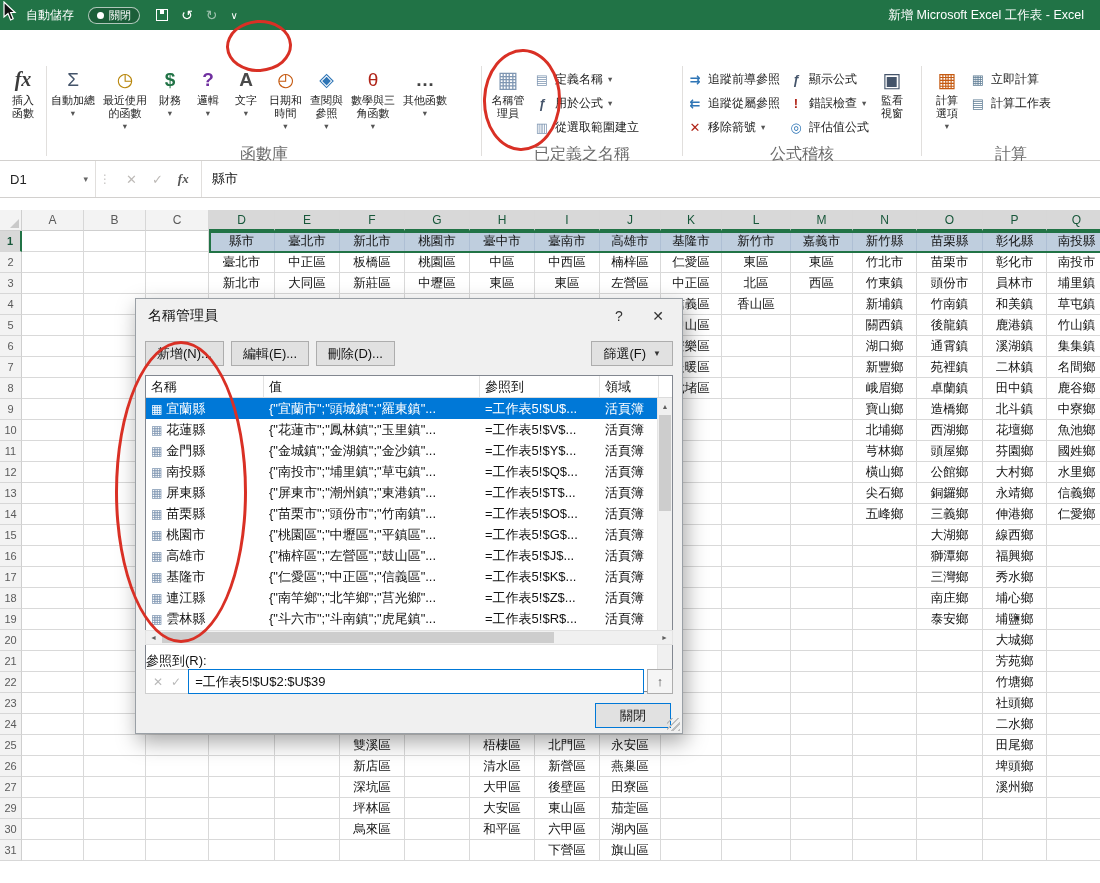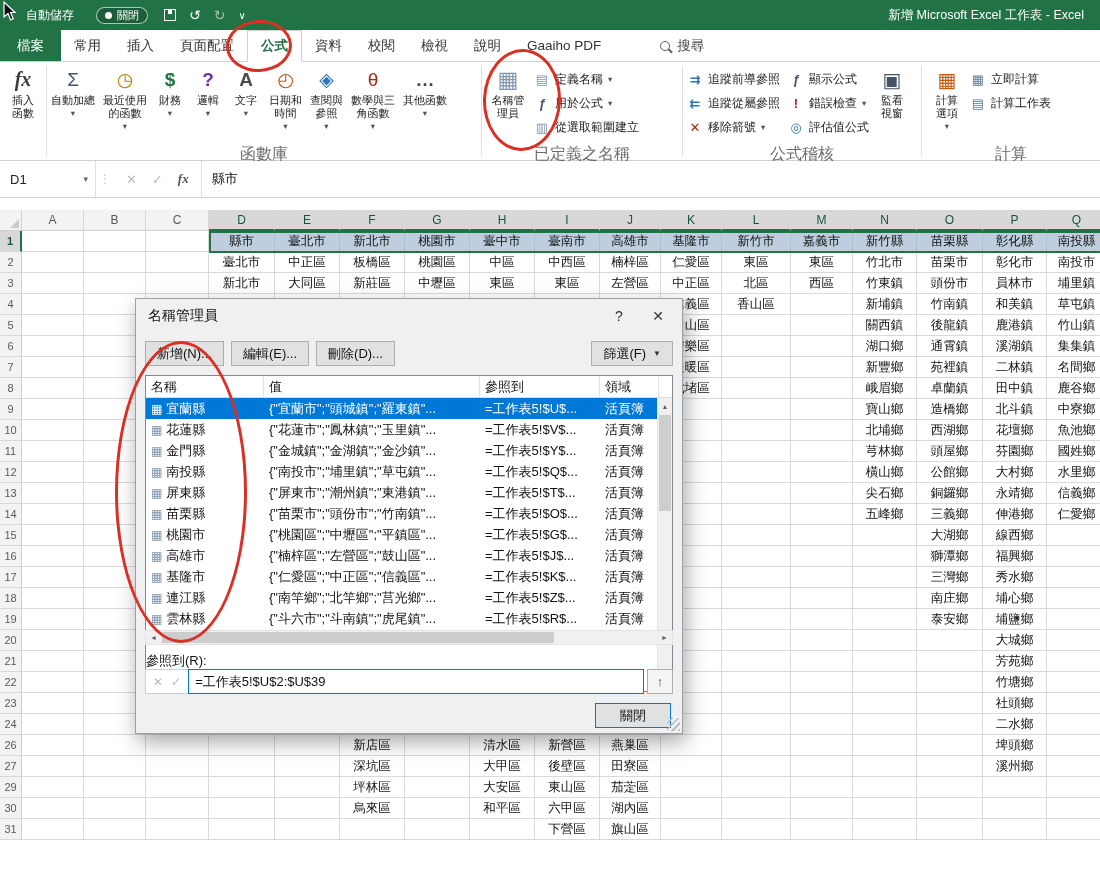--- a/index.html
+++ b/index.html
@@ -2,21 +2,21 @@
 <html><head>
 <meta charset="utf-8">
 <style>
 *{box-sizing:border-box;margin:0;padding:0}
 html,body{background:#888}
 body{font-family:"Liberation Sans","DejaVu Sans",sans-serif}
 #app{position:relative;width:1100px;height:883px;background:#fff;overflow:hidden}
 
 
 .titlebar{position:absolute;left:0;top:0;right:0;height:30px;background:#217346;display:flex;align-items:center;color:#fff;font-size:12px;gap:12px;padding-left:26px}
-.autosave{display:flex;align-items:flex-start;gap:22px}
+.autosave{display:flex;align-items:flex-start;gap:14px}
 .pill{display:flex;align-items:center;gap:5px;border:1px solid rgba(255,255,255,.65);background:rgba(0,0,0,.18);border-radius:9px;padding:0 8px;height:17px;font-size:11px}
 .pilldot{width:7px;height:7px;border-radius:50%;background:#fff}
 .qat{display:flex;align-items:center;gap:13px;margin-left:4px;font-size:14px}
 .saveic{width:12px;height:12px;border:1.6px solid #fff;position:relative;display:inline-block}
 .saveic::after{content:"";position:absolute;top:0;left:3px;width:4px;height:4px;background:#fff}
 .dim{opacity:.55}
 .qcaret{font-size:10px}
 .title-text{position:absolute;right:16px;top:0;height:30px;display:flex;align-items:center;font-size:12.5px}
 
 
@@ -146,36 +146,20 @@
     </div>
     <div class="qat">
       <span class="saveic"></span>
       <span data-icon="undo-icon">↺</span>
       <span class="dim" data-icon="redo-icon">↻</span>
       <span class="qcaret" data-icon="qat-more-icon">∨</span>
     </div>
     <div class="title-text">新增 Microsoft Excel 工作表 - Excel</div>
   </div>
 
-  <div class="tabrow">
-    <div class="tab file">檔案</div>
-    <div class="tab">常用</div>
-    <div class="tab">插入</div>
-    <div class="tab">頁面配置</div>
-    <div class="tab sel">公式</div>
-    <div class="tab">資料</div>
-    <div class="tab">校閱</div>
-    <div class="tab">檢視</div>
-    <div class="tab">說明</div>
-    <div class="tab">Gaaiho PDF</div>
-    <div class="searchbox">
-        <span class="mag"></span>
-        <span>搜尋</span>
-      </div>
-  </div>
 
   <div class="ribbon">
     <div class="rgroup" style="width:46px">
       <div class="gitems" style="justify-content:center">
         <button class="bigbtn">
           <span class="bicon fxic" data-icon="fx-icon">fx</span>
           <span class="blabel" style="width:26px">插入函數</span>
         </button>
       </div>
     </div>
@@ -830,20 +814,40 @@
           <div class="cell" style="width: 65px;"></div>
           <div class="cell" style="width: 65px;"></div>
           <div class="cell" style="width: 65px;"></div>
           <div class="cell" style="width: 61px;"></div>
           <div class="cell" style="width: 61px;"></div>
           <div class="cell" style="width: 69px;"></div>
           <div class="cell" style="width: 62px;"></div>
           <div class="cell" style="width: 64px;"></div>
           <div class="cell" style="width: 66px;"></div>
           <div class="cell" style="width: 64px;">二水鄉</div>
+          <div class="cell" style="width: 60px;"></div>
+        </div>
+        <div class="grow">
+          <div class="rownum">25</div>
+          <div class="cell" style="width: 62px;"></div>
+          <div class="cell" style="width: 62px;"></div>
+          <div class="cell" style="width: 63px;"></div>
+          <div class="cell" style="width: 66px;"></div>
+          <div class="cell" style="width: 65px;"></div>
+          <div class="cell" style="width: 65px;">雙溪區</div>
+          <div class="cell" style="width: 65px;"></div>
+          <div class="cell" style="width: 65px;">梧棲區</div>
+          <div class="cell" style="width: 65px;">北門區</div>
+          <div class="cell" style="width: 61px;">永安區</div>
+          <div class="cell" style="width: 61px;"></div>
+          <div class="cell" style="width: 69px;"></div>
+          <div class="cell" style="width: 62px;"></div>
+          <div class="cell" style="width: 64px;"></div>
+          <div class="cell" style="width: 66px;"></div>
+          <div class="cell" style="width: 64px;">田尾鄉</div>
           <div class="cell" style="width: 60px;"></div>
         </div>
         <div class="grow">
           <div class="rownum">26</div>
           <div class="cell" style="width: 62px;"></div>
           <div class="cell" style="width: 62px;"></div>
           <div class="cell" style="width: 63px;"></div>
           <div class="cell" style="width: 66px;"></div>
           <div class="cell" style="width: 65px;"></div>
           <div class="cell" style="width: 65px;">新店區</div>

